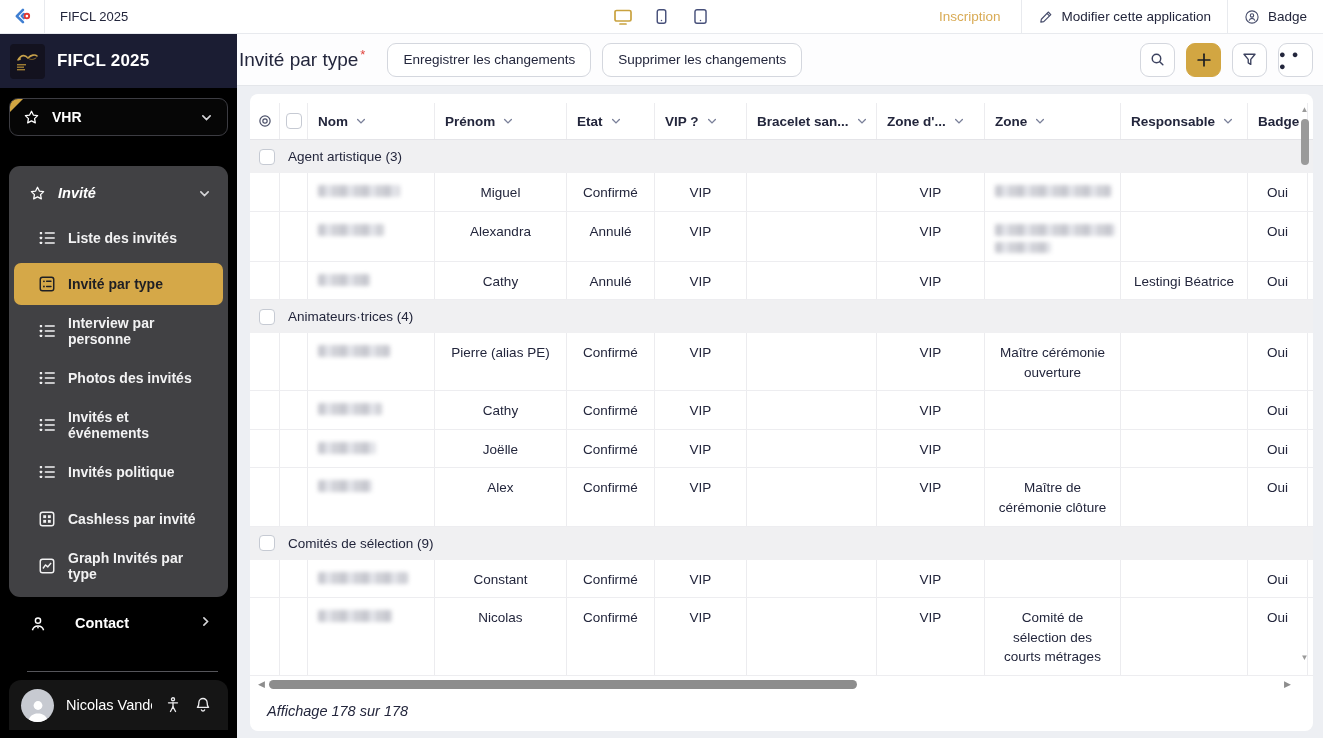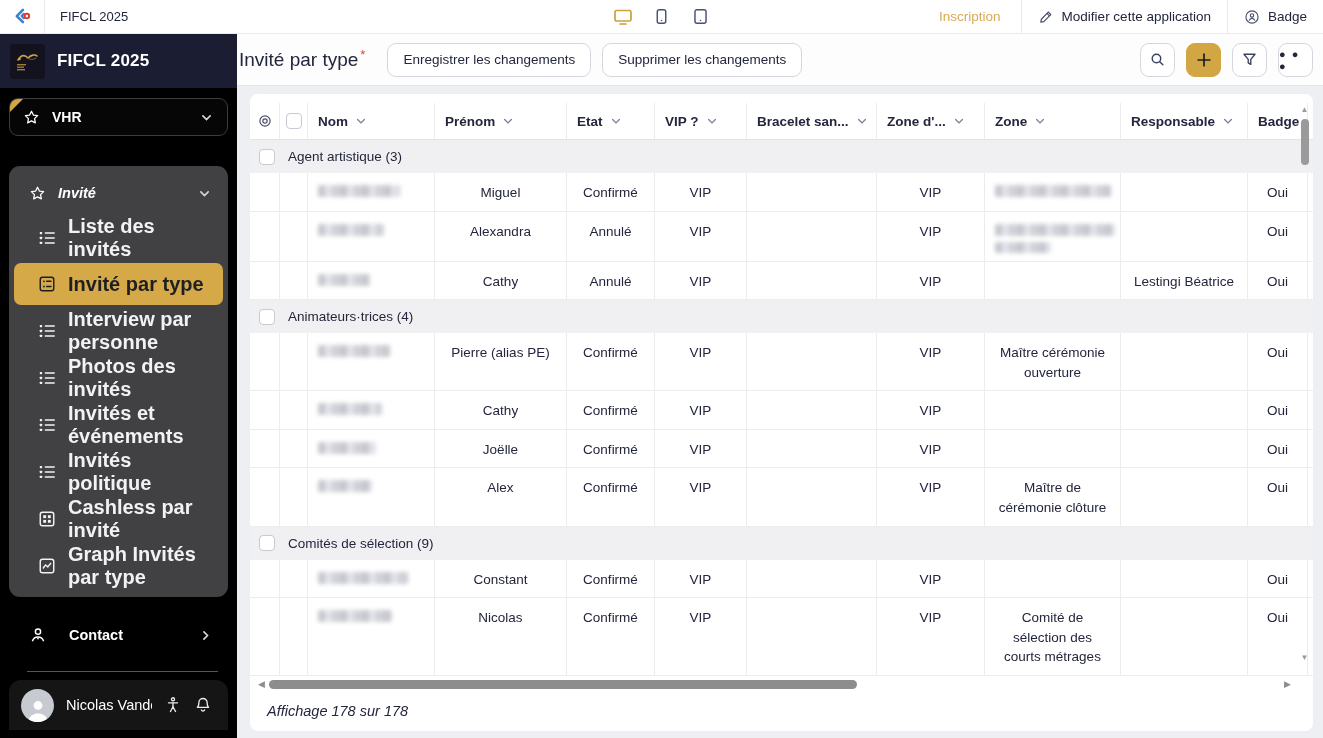--- a/index.html
+++ b/index.html
@@ -51,27 +51,27 @@
     border-top:13px solid #d2a642; border-right:13px solid transparent; }
   .vhr-btn .star svg, .nav-group-head .star svg { width:17px; height:17px; color:#fff; }
   .vhr-label { font-size:14px; font-weight:600; }
   .chev { margin-left:auto; color:#d6d6d9; }
   .chev svg { width:13px; height:13px; }
 
   .nav-group { margin-top:30px; background:#414144; border-radius:11px; padding:6px 5px 8px; }
   .nav-group-head { height:42px; display:flex; align-items:center; gap:12px; padding:0 12px 0 15px; color:#fff; cursor:pointer;font-style:italic; }
   .nav-group-head .lbl { font-size:14.5px; font-weight:700; }
   .nav-item { height:47px; display:flex; align-items:center; gap:12px; padding:0 10px 0 24px;
-    color:#f2f2f3; font-size:20px; font-weight:600; cursor:pointer; border-radius:7px; }
+    color:#f2f2f3; font-size:14px; font-weight:600; cursor:pointer; border-radius:7px; }
   .nav-item .nav-ico { width:18px; height:18px; color:#f2f2f3; flex-shrink:0; }
   .nav-item .nav-ico svg { width:18px; height:18px; }
   .nav-item.active { background:#d5a848; color:#1e1f24; height:42px; margin:2px 0; }
   .nav-item.active .nav-ico { color:#1e1f24; }
 
-  .contact-item { margin-top:18px; height:40px; display:flex; align-items:center; gap:22px;
+  .contact-item { margin-top:18px; height:40px; display:flex; align-items:flex-start; gap:28px;
     padding:0 16px 0 20px; color:#fff; font-size:14.5px; font-weight:700; cursor:pointer; }
   .contact-item .c-ico svg { width:18px; height:18px; }
   .sb-divider { border-top:1px solid #55555a; margin:16px 10px 0 18px; }
 
   .user-bar { margin-top:auto; background:#151515; border-radius:12px 12px 0 0; height:50px;
     display:flex; align-items:center; padding:0 16px 0 12px; gap:12px; }
   .avatar { width:33px; height:33px; border-radius:50%; background:#c7cad1; overflow:hidden;
     display:flex; align-items:flex-end; justify-content:center; flex-shrink:0; }
   .avatar svg { width:26px; height:26px; }
   .user-name { color:#fff; font-size:14.5px; flex:1; white-space:nowrap; overflow:hidden; }

